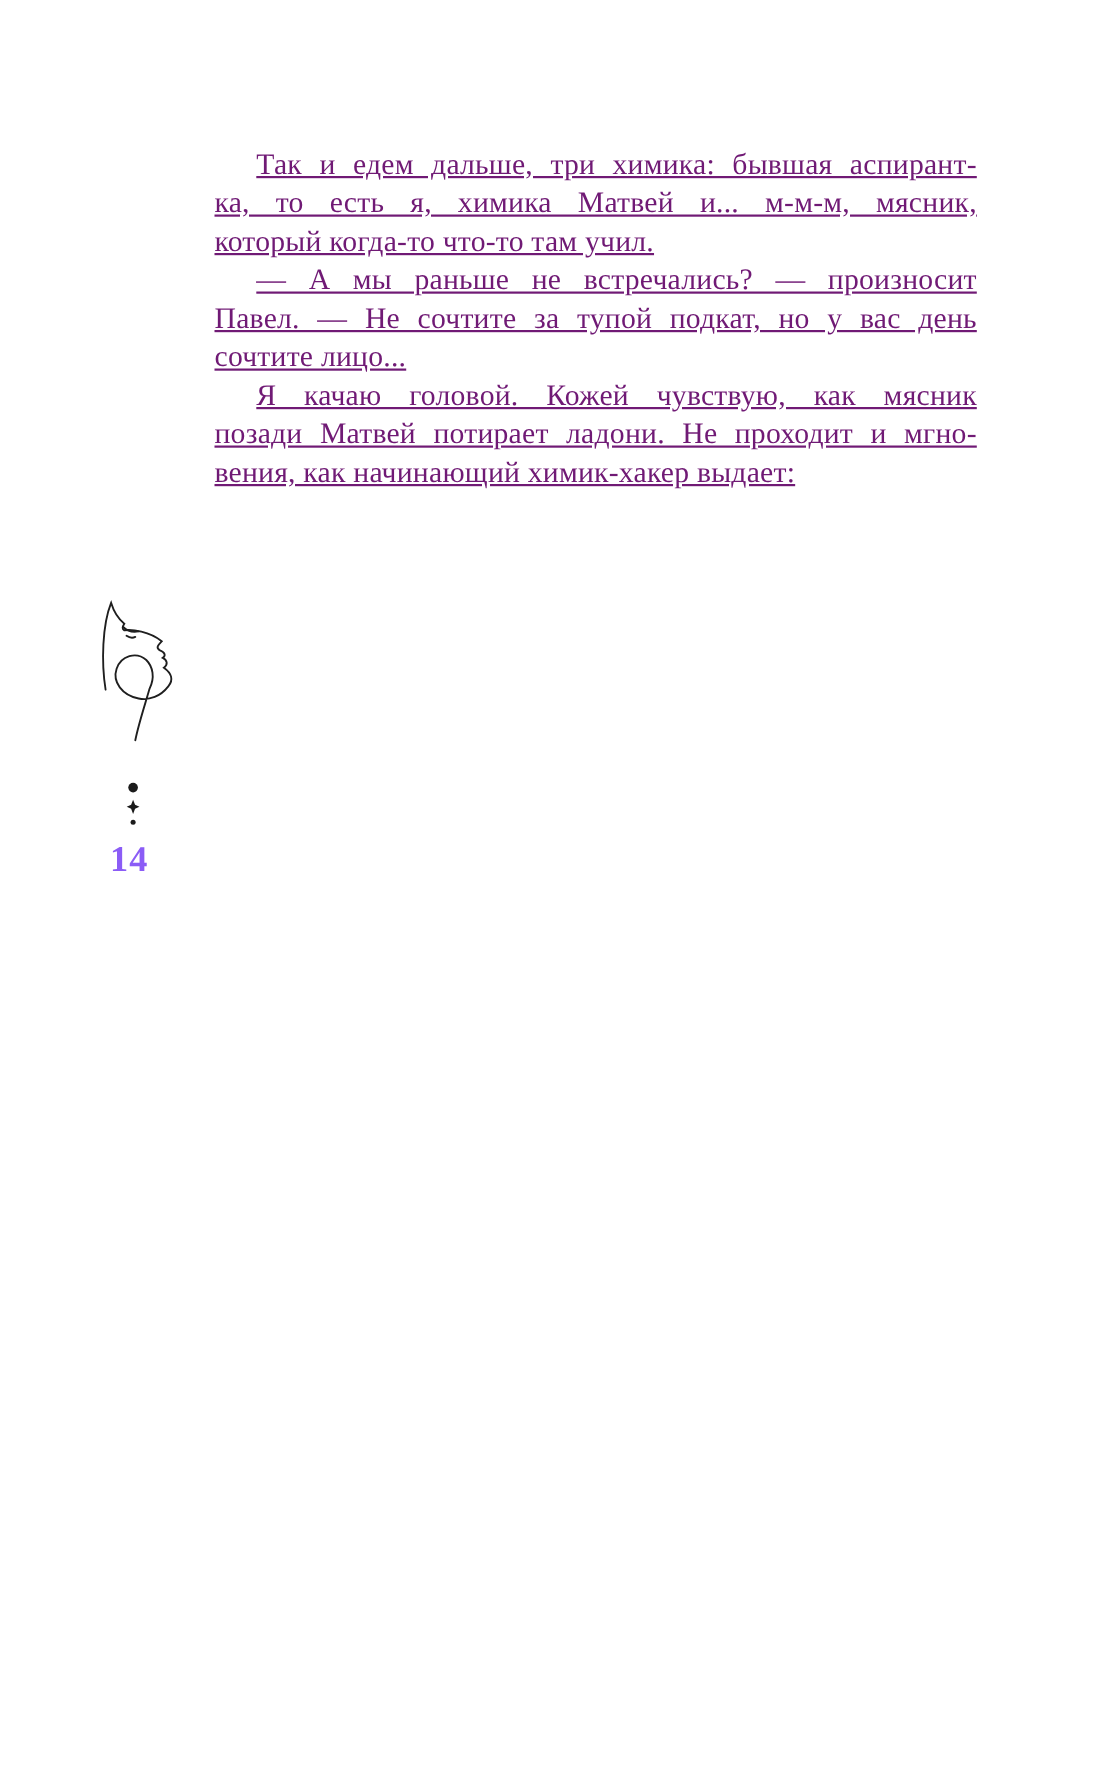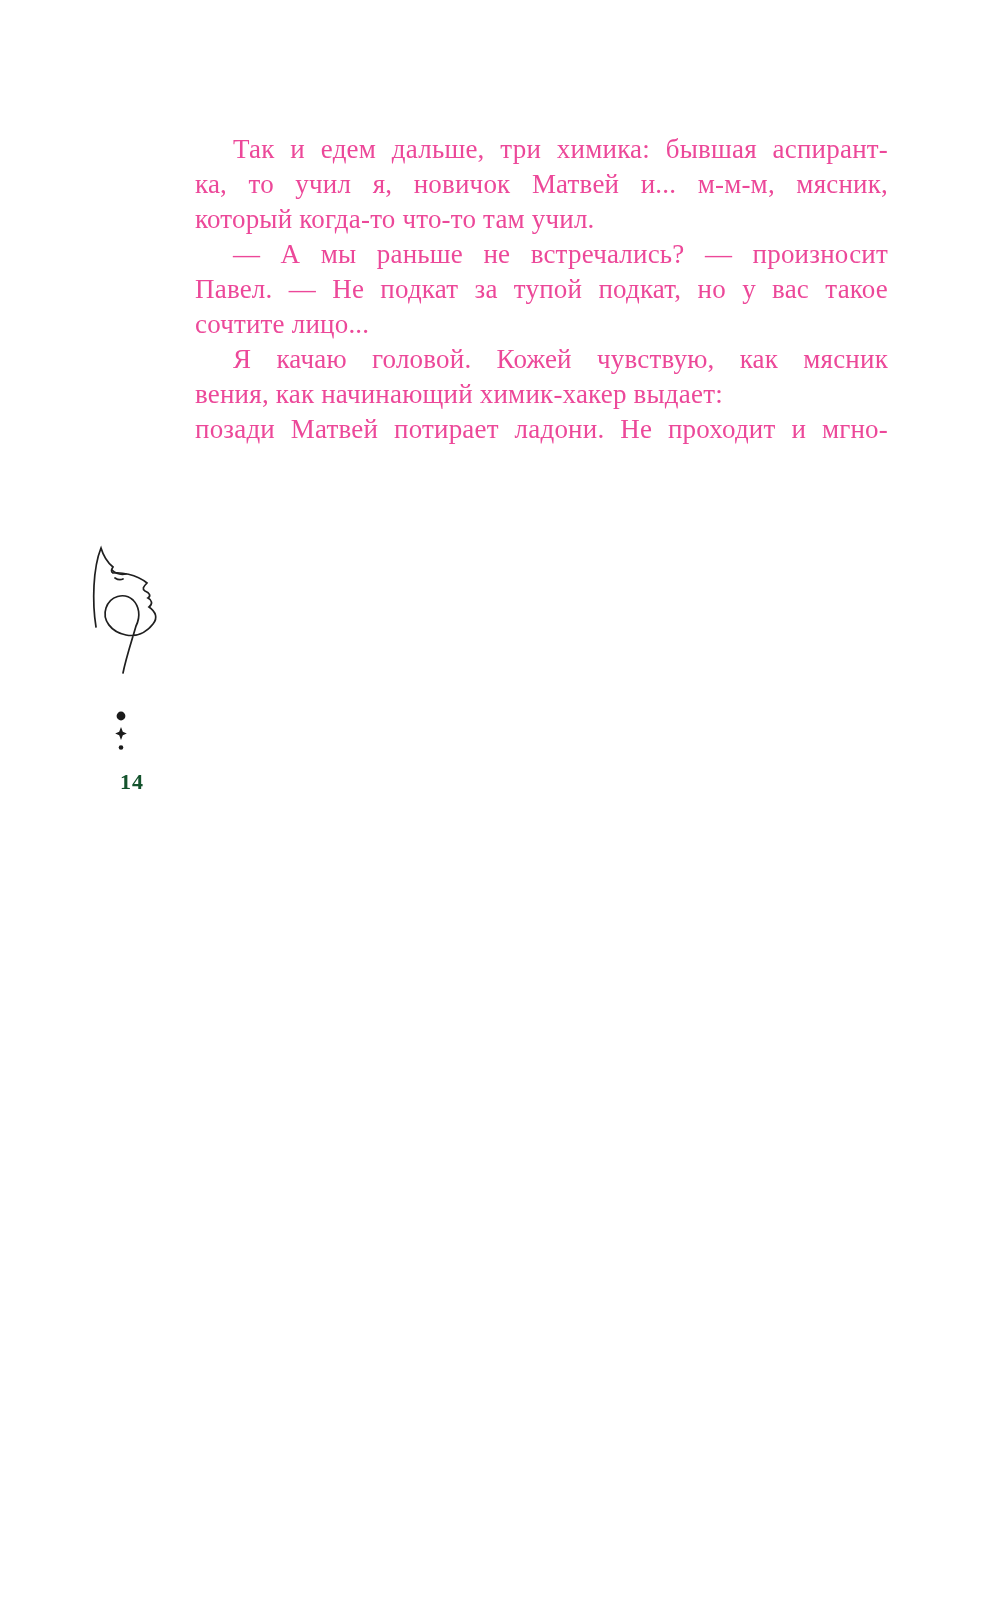--- a/index.html
+++ b/index.html
@@ -17,23 +17,24 @@
   .page {
     position: absolute;
     inset: 0;
     background: #ffffff;
   }
   .text-block {
     position: absolute;
     left: 195px;
     top: 132px;
     width: 693px;
-    color: #ec4899;
+    color: #701a75;
     font-size: 27px;
     line-height: 35px;
+    text-decoration: underline;
   }
   .para { margin: 0; padding: 0; }
   .line {
     display: block;
     text-align: justify;
     text-align-last: justify;
     letter-spacing: 0.2px;
   }
   .line.firstline { text-indent: 38px; }
   .line.lastline { text-align-last: left; }
@@ -51,50 +52,50 @@
     width: 22px;
     height: 50px;
   }
   .page-number {
     position: absolute;
     left: 100px;
     top: 762px;
     width: 44px;
     font-family: "Liberation Serif", serif;
     font-weight: bold;
-    font-size: 22px;
+    font-size: 33px;
     line-height: 40px;
-    color: #14532d;
-    text-align: right;
+    color: #8b5cf6;
+    text-align: left;
     letter-spacing: 1px;
   }
 </style>
 </head>
 <body>
 
 <div class="page">
 
   <div class="text-block">
 
     <p class="para">
       <span class="line firstline">Так и едем дальше, три химика: бывшая аспирант-</span>
-      <span class="line">ка, то учил я, новичок Матвей и... м-м-м, мясник,</span>
+      <span class="line">ка, то есть я, химика Матвей и... м-м-м, мясник,</span>
       <span class="line lastline">который когда-то что-то там учил.</span>
     </p>
 
     <p class="para">
       <span class="line firstline">— А мы раньше не встречались? — произносит</span>
-      <span class="line">Павел. — Не подкат за тупой подкат, но у вас такое</span>
+      <span class="line">Павел. — Не сочтите за тупой подкат, но у вас день</span>
       <span class="line lastline">сочтите лицо...</span>
     </p>
 
     <p class="para">
       <span class="line firstline">Я качаю головой. Кожей чувствую, как мясник</span>
+      <span class="line">позади Матвей потирает ладони. Не проходит и мгно-</span>
       <span class="line lastline">вения, как начинающий химик-хакер выдает:</span>
-      <span class="line">позади Матвей потирает ладони. Не проходит и мгно-</span>
     </p>
 
     <p class="para">
     </p>
 
   </div>
 
   <svg class="illustration" viewBox="0 0 76 140" fill="none" xmlns="http://www.w3.org/2000/svg">
     <g stroke="#1f1f1f" stroke-width="1.7" stroke-linecap="round" fill="none">
 

